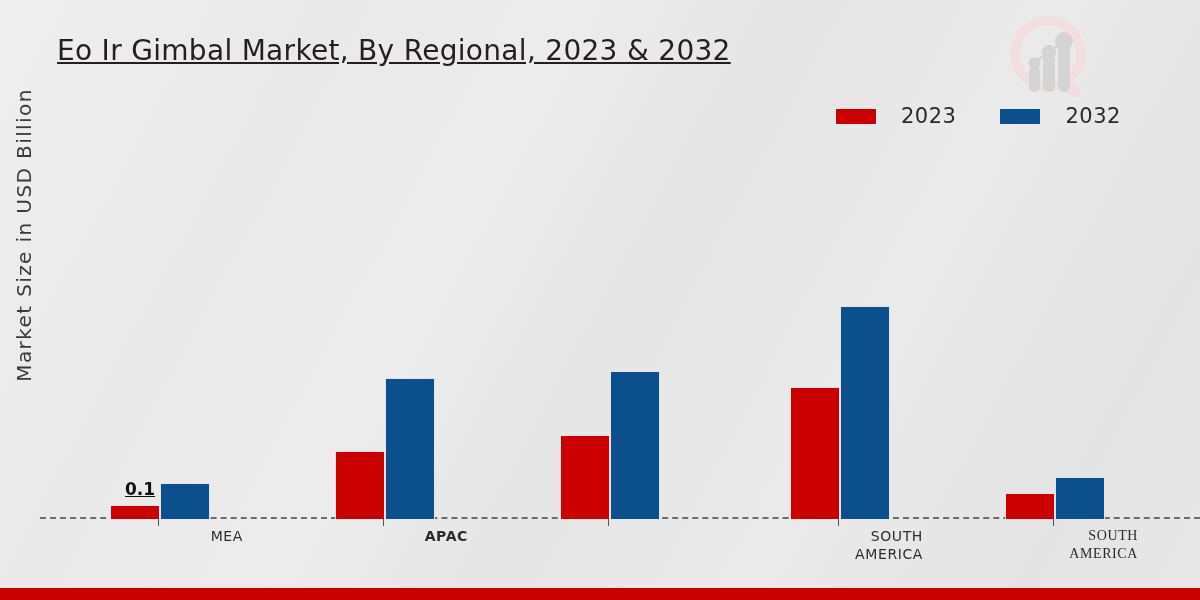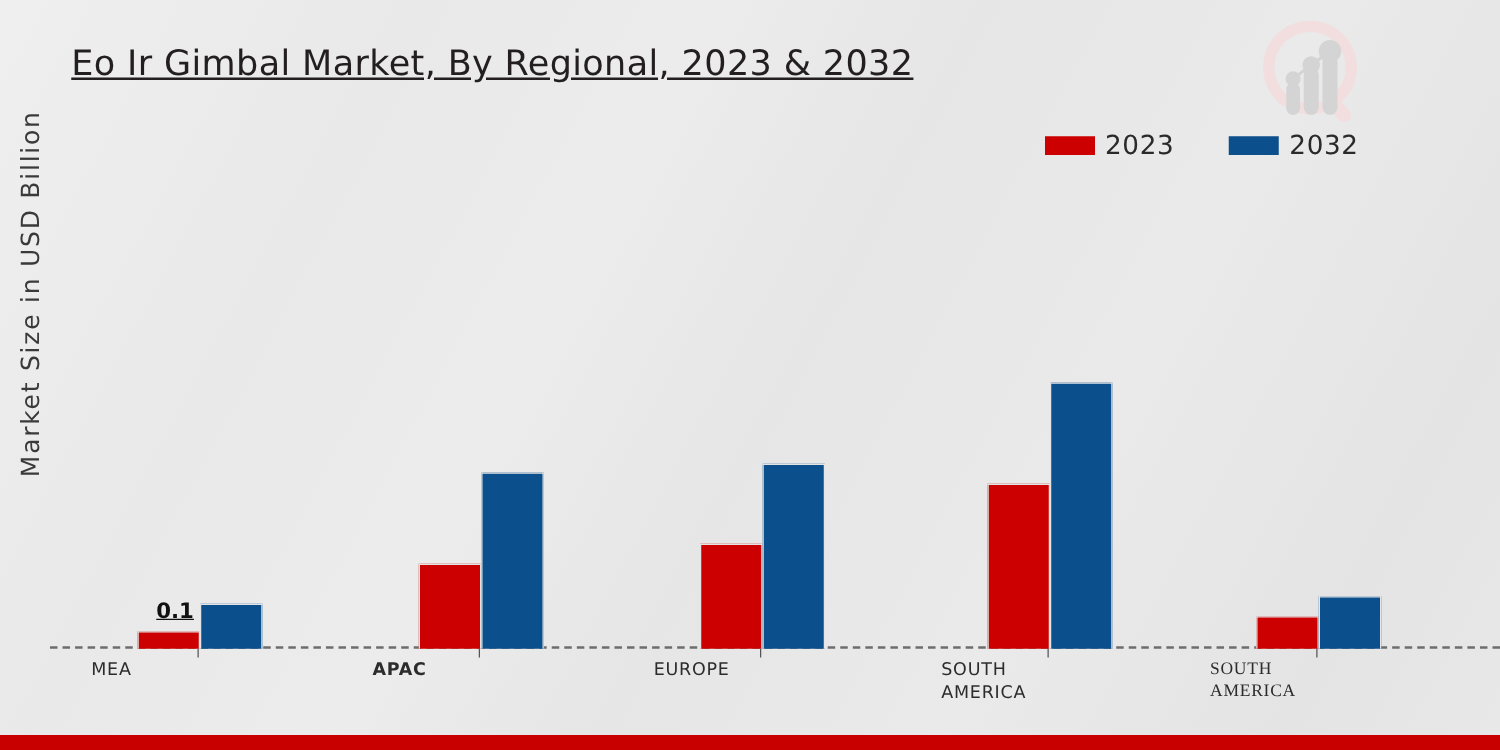--- a/index.html
+++ b/index.html
@@ -59,21 +59,21 @@
     position: absolute;
     top: 104px;
     left: 836px;
     display: flex;
     align-items: center;
     gap: 44px;
   }
   .legend-item {
     display: flex;
     align-items: center;
-    gap: 8px;
+    gap: 25px;
   }
   .legend-swatch {
     width: 40px;
     height: 15px;
     display: block;
   }
   .legend-label {
     font-size: 21px;
     color: #2a2a2a;
     letter-spacing: 0.5px;
@@ -138,21 +138,21 @@
     bottom: -7px;
     width: 1px;
     height: 7px;
     background: #555;
   }
 
   .cat-label {
     position: absolute;
     top: 377px;
     width: 170px;
-    text-align: left;
+    text-align: right;
     font-size: 14px;
     line-height: 18px;
     color: #2c2c2c;
     letter-spacing: 0.6px;
     font-family: "DejaVu Sans", sans-serif;
   }
 
   .bar-value-label {
     position: absolute;
     font-size: 17px;
@@ -232,23 +232,20 @@
         <div>APAC</div>
       </div>
     </div>
 
     <div class="group" style="left:520px; width:96px;">
       <div class="bars">
         <span class="bar bar-2023" style="height:83px"></span>
         <span class="bar bar-2032" style="height:147px"></span>
       </div>
       <div class="tick" style="left:48px;"></div>
-      <div class="cat-label" style="left:-37px;">
-        <div>EUROPE</div>
-      </div>
     </div>
 
     <div class="group" style="left:750px; width:96px;">
       <div class="bars">
         <span class="bar bar-2023" style="height:131px"></span>
         <span class="bar bar-2032" style="height:212px"></span>
       </div>
       <div class="tick" style="left:48px;"></div>
       <div class="cat-label" style="left:-37px;">
         <div>SOUTH</div>

